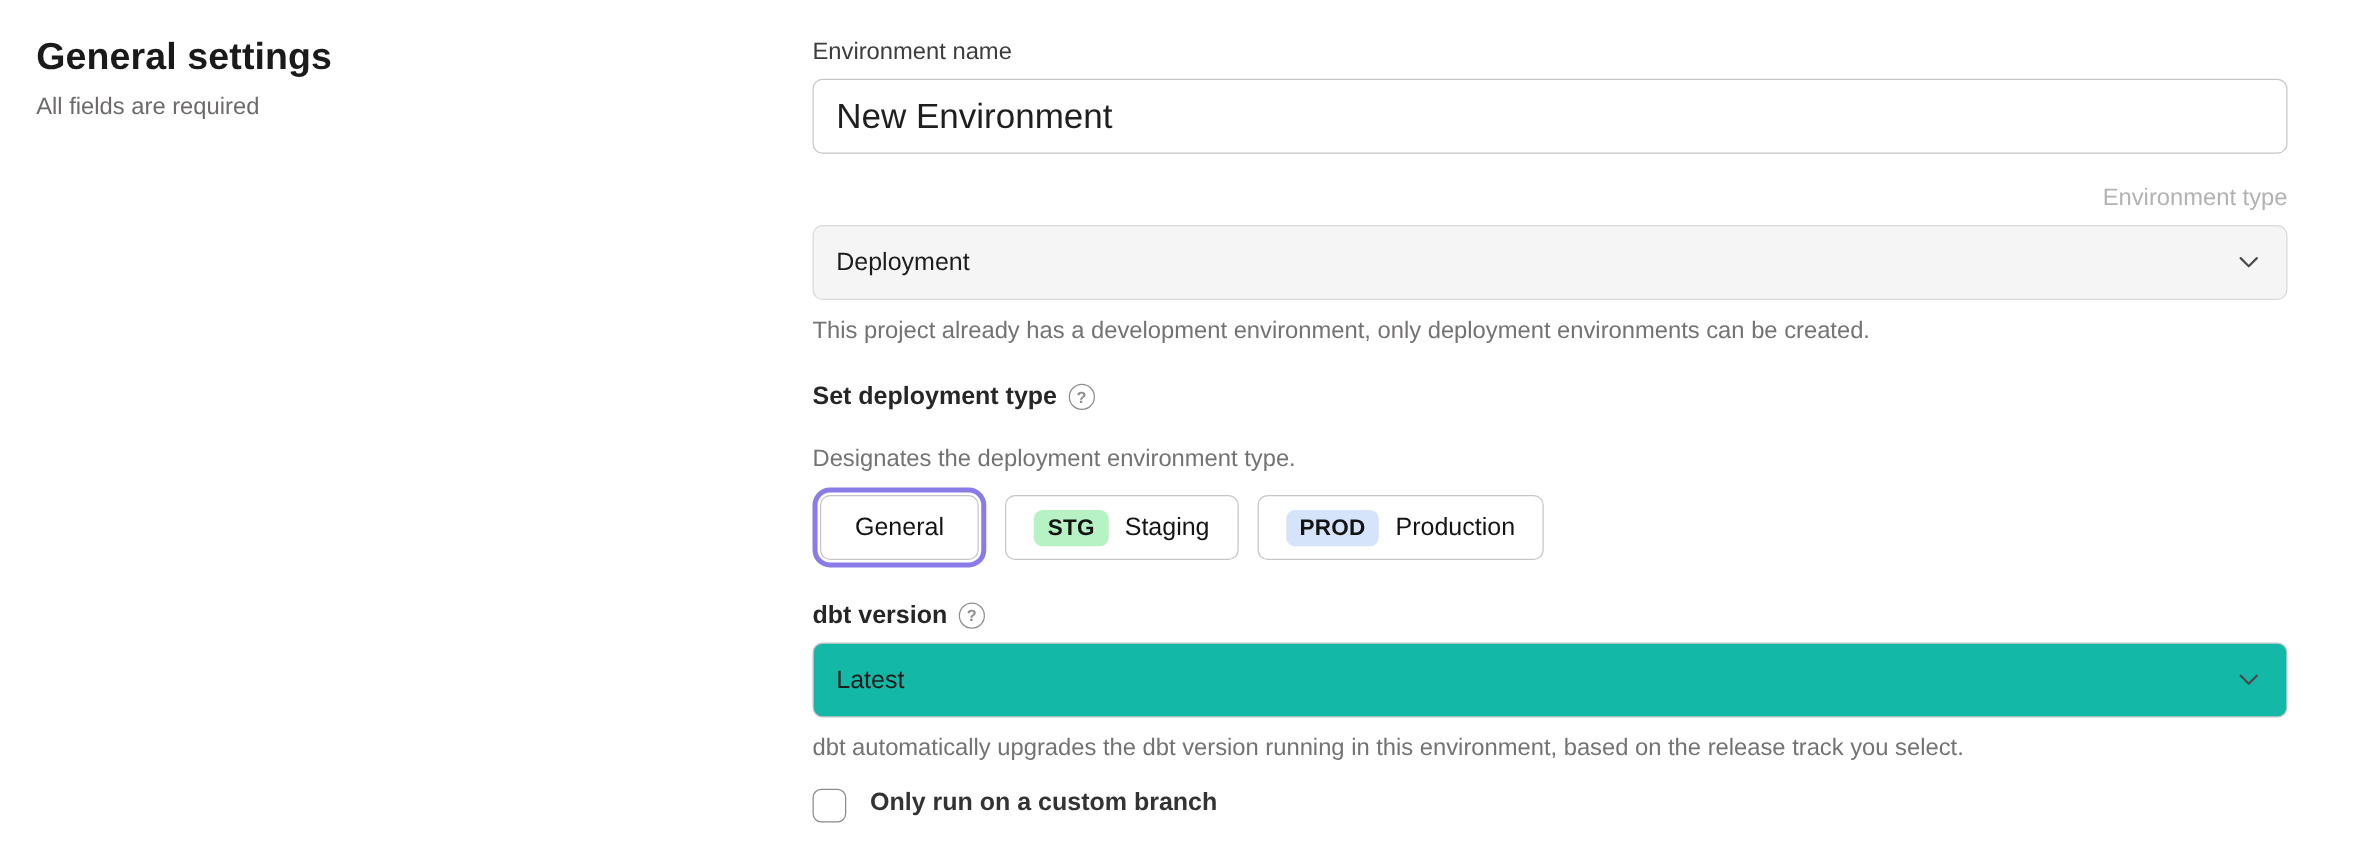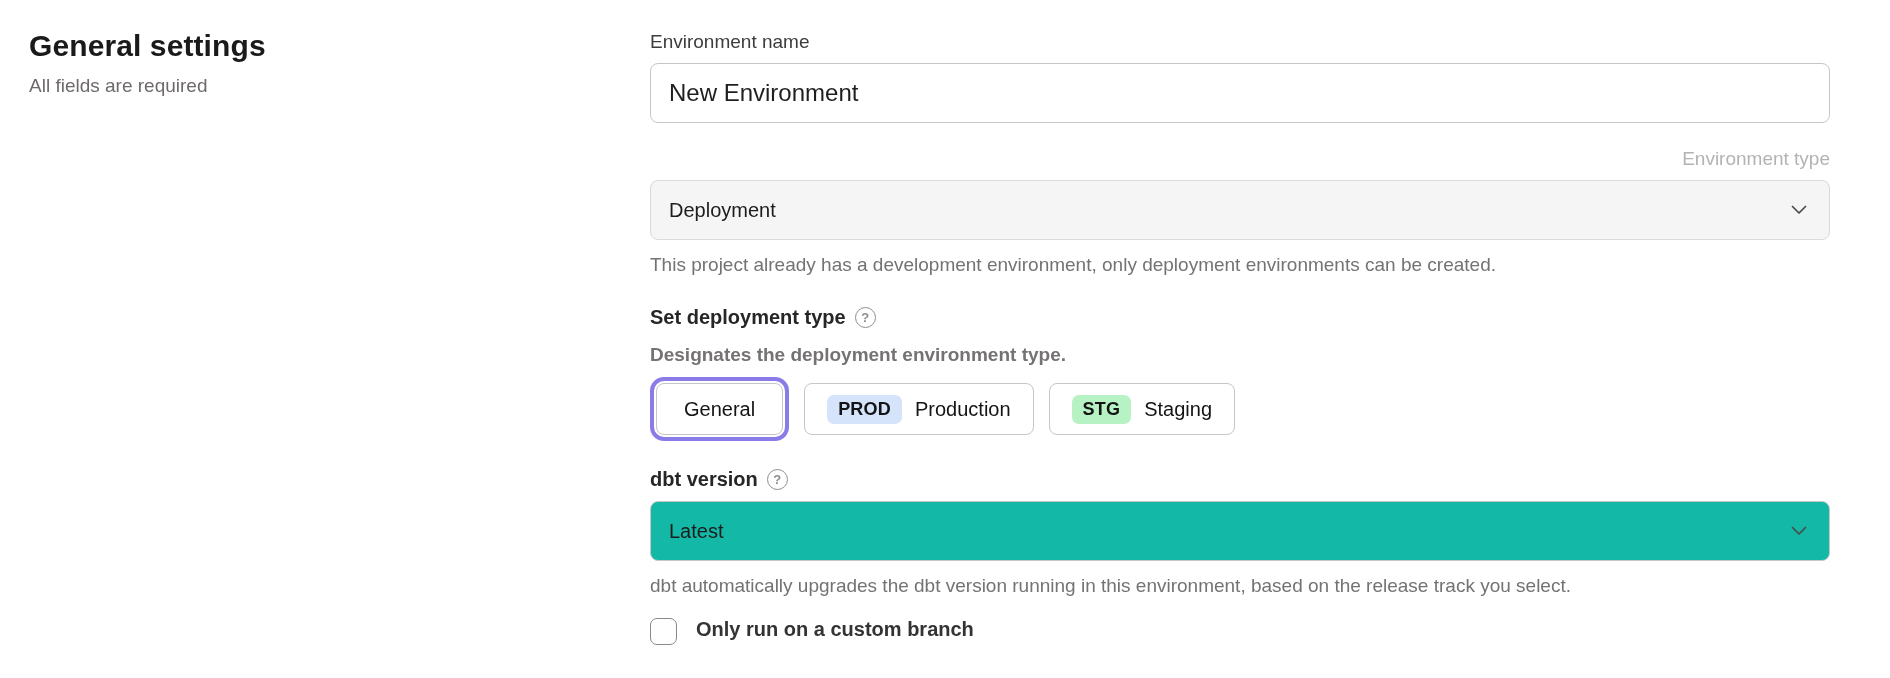--- a/index.html
+++ b/index.html
@@ -49,21 +49,21 @@
   }
   .field-label.disabled { color: #b5b2b2; text-align: right; }
   .text-input {
     margin-top: 9px;
     width: 100%;
     height: 60px;
     border: 1px solid #c6c6c6;
     border-radius: 8px;
     background: #ffffff;
     font-family: "Liberation Sans", sans-serif;
-    font-size: 24px;
+    font-size: 28px;
     color: #1f1f1f;
     padding: 0 18px;
     outline: none;
     display: block;
   }
   .select {
     margin-top: 9px;
     width: 100%;
     height: 60px;
     border: 1px solid #d0d0d0;
@@ -109,25 +109,24 @@
     color: #8e8e8e;
     font-size: 13px;
     font-weight: 700;
     display: inline-flex;
     align-items: center;
     justify-content: center;
     line-height: 1;
     cursor: pointer;
   }
   .section-desc {
-    margin-top: 13px;
+    margin-top: 26px;
     font-size: 19px;
     line-height: 24px;
     color: #757272;
-    font-weight: bold;
   }
   
   .button-row {
     margin-top: 16px;
     display: flex;
     align-items: center;
     gap: 15px;
   }
   .type-button {
     height: 52px;
@@ -216,26 +215,26 @@
       <span class="head-text">Set deployment type</span>
       <span class="help-icon">?</span>
     </div>
     <div class="section-desc">Designates the deployment environment type.</div>
 
     <div class="button-row">
       <button class="type-button selected">
         <span>General</span>
       </button>
       <button class="type-button">
+        <span class="type-badge badge-stg">STG</span>
+        <span>Staging</span>
+      </button>
+      <button class="type-button">
         <span class="type-badge badge-prod">PROD</span>
         <span>Production</span>
-      </button>
-      <button class="type-button">
-        <span class="type-badge badge-stg">STG</span>
-        <span>Staging</span>
       </button>
     </div>
 
     <div class="section-head" style="margin-top:31px;">
       <span class="head-text">dbt version</span>
       <span class="help-icon">?</span>
     </div>
     <div class="select enabled">
       <span>Latest</span>
       <span class="chevron">

